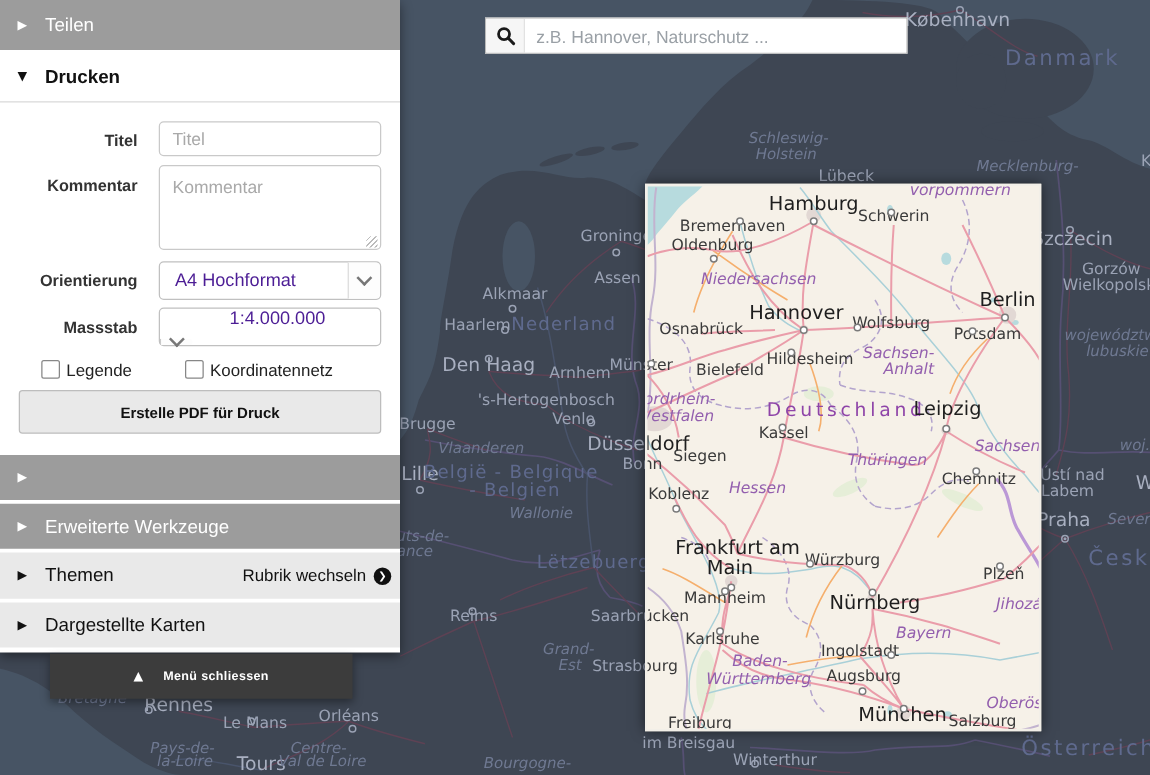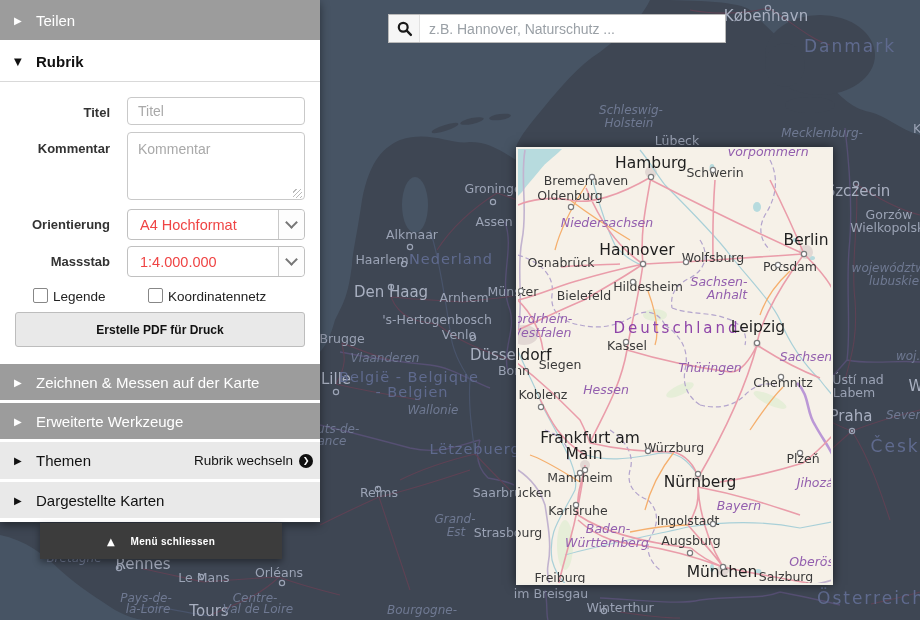--- a/index.html
+++ b/index.html
@@ -50,27 +50,27 @@
   .txt-input{position:absolute;left:127px;width:178px;box-sizing:border-box;
     border:1px solid #c9c9c9;border-radius:4px;font-size:14px;color:#444;
     padding:4px 10px;font-family:"Liberation Sans",sans-serif;background:#fff;}
   .txt-input::placeholder{color:#a9a9a9;}
   #titel-input{top:97px;height:28px;}
   #kommentar-input{top:132px;height:68px;resize:none;padding-top:8px;}
   .grip{position:absolute;left:293px;top:189px;width:9px;height:9px;pointer-events:none;
     background:repeating-linear-gradient(135deg,transparent 0 2px,#bbb 2px 3px);}
   .select{position:absolute;left:127px;width:178px;height:31px;box-sizing:border-box;
     border:1px solid #c0c0c0;border-radius:4px;background:#fff;display:flex;align-items:center;cursor:default;}
-  .select .sel-value{flex:1;font-size:14.5px;color:#ef4444;padding-left:12px;}
+  .select .sel-value{flex:1;font-size:14.5px;color:#4c1d95;padding-left:12px;}
   .select .sel-btn{width:25px;align-self:stretch;border-left:1px solid #c9c9c9;
     display:flex;align-items:center;justify-content:center;background:#fdfdfd;border-radius:0 4px 4px 0;}
   .chev{width:7px;height:7px;border-right:2px solid #777;border-bottom:2px solid #777;
     transform:rotate(45deg);margin-top:-4px;}
   #orientierung-select{top:209px;}
-  #massstab-select{top:246px;}
+  #massstab-select{top:246px;flex-direction:column;}
   .cb-row{position:absolute;top:288px;left:0;width:284px;height:15px;}
   .cb{position:absolute;top:0;width:13px;height:13px;border:1px solid #878787;border-radius:2px;background:#fff;}
   .cb-label{position:absolute;top:1px;font-size:13.5px;color:#222;}
   #pdf-button{position:absolute;left:15px;top:312px;width:290px;height:35px;
     background:#e9e9e9;border:1px solid #bdbdbd;border-radius:3px;
     font-family:"Liberation Sans",sans-serif;font-size:12px;font-weight:bold;color:#111;}
   .sec-right{position:absolute;right:27px;font-size:13.5px;color:#111;}
   .circle-arrow{position:absolute;right:7px;width:14px;height:14px;border-radius:50%;
     background:#101010;color:#fff;font-size:8px;display:flex;align-items:center;
     justify-content:center;font-family:"DejaVu Sans",sans-serif;}
@@ -408,21 +408,21 @@
 
 <div id="sidebar">
 
   <div class="sec dark" id="sec-teilen">
     <span class="tri">▶</span>
     <span class="sec-label">Teilen</span>
   </div>
 
   <div class="sec white" id="sec-drucken">
     <span class="tri">▼</span>
-    <span class="sec-label">Rubrik</span>
+    <span class="sec-label">Drucken</span>
   </div>
   <div id="drucken-divider"></div>
 
   <label class="form-label" style="top:105px;">Titel</label>
   <input class="txt-input" id="titel-input" type="text" placeholder="Titel" style="">
 
   <label class="form-label" style="top:141px;">Kommentar</label>
   <textarea class="txt-input" id="kommentar-input" placeholder="Kommentar" style=""></textarea>
   <span class="grip"></span>
 
@@ -446,21 +446,20 @@
     <span class="cb" style="left:33px;"></span>
     <span class="cb-label" style="left:53px;">Legende</span>
     <span class="cb" style="left:148px;"></span>
     <span class="cb-label" style="left:168px;">Koordinatennetz</span>
   </div>
 
   <button id="pdf-button">Erstelle PDF für Druck</button>
 
   <div class="sec dark" id="sec-zeichnen">
     <span class="tri">▶</span>
-    <span class="sec-label">Zeichnen &amp; Messen auf der Karte</span>
   </div>
 
   <div class="sec dark" id="sec-erweitert">
     <span class="tri">▶</span>
     <span class="sec-label">Erweiterte Werkzeuge</span>
   </div>
 
   <div class="sec lite" id="sec-themen">
     <span class="tri">▶</span>
     <span class="sec-label">Themen</span>

